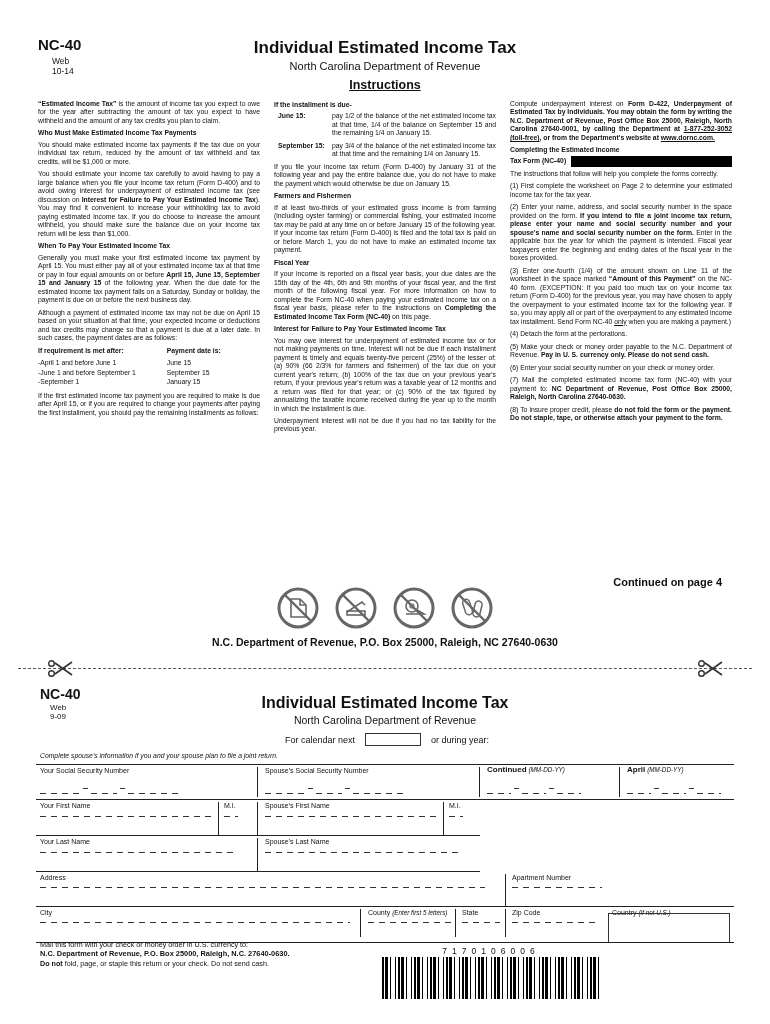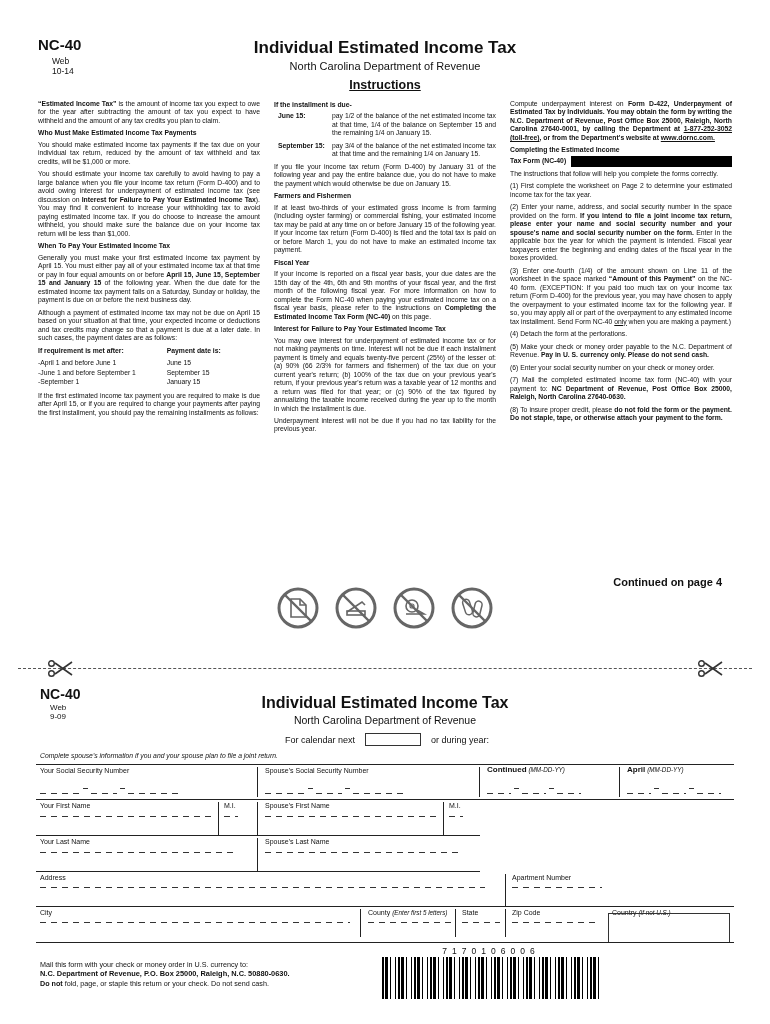--- a/index.html
+++ b/index.html
@@ -61,21 +61,21 @@
   .grp { position:absolute; display:flex; align-items:flex-end; gap:3px; }
   .dash { width:5px; height:1px; background:#333; margin-bottom:5px; }
   .paybox { position:absolute; left:484px; top:124px; width:246px; height:60px; border:1.5px solid #111; border-radius:6px; background:#fff; }
   .paytitle { text-align:center; font-size:11px; font-weight:bold; margin-top:5px; }
   .payrow { display:flex; align-items:flex-end; padding:6px 10px 0 10px; }
   .paycur { font-size:20px; font-weight:bold; line-height:20px; }
   .paycomb { flex:1; height:16px; margin:0 8px;
     background:repeating-linear-gradient(90deg,#333 0 6px,transparent 6px 11px) left bottom / 100% 1.4px no-repeat; }
   .paycents { font-size:12px; font-weight:bold; }
   .countrybox { position:absolute; left:608px; top:233px; width:122px; height:30px; border:1px solid #333; }
-  .mail { position:absolute; left:40px; top:280px; width:335px; font-size:7.2px; line-height:1.3; }
+  .mail { position:absolute; left:40px; top:260px; width:335px; font-size:7.2px; line-height:1.3; }
   .mail .m2 { font-weight:bold; font-size:7.4px; }
   .bcnum { position:absolute; left:382px; top:266px; width:218px; text-align:center; font-size:8.5px; letter-spacing:5px; }
   .barcode { position:absolute; left:382px; top:277px; width:218px; height:42px;
     background:repeating-linear-gradient(90deg,#000 0 2px,#fff 2px 3px,#000 3px 6px,#fff 6px 8px,#000 8px 9px,#fff 9px 13px,#000 13px 14px,#fff 14px 16px); }
   svg .st { stroke:#666; fill:none; }
 </style>
 </head>
 <body>
 
 <div class="page">
@@ -182,20 +182,21 @@
           </svg></span>
       <span><svg viewBox="0 0 44 44">
             <circle class="st" cx="22" cy="22" r="19" stroke-width="3"></circle>
             <rect class="st" x="14" y="13" width="7" height="16" rx="3.5" transform="rotate(-18 17.5 21)" stroke-width="1.5"></rect>
             <rect class="st" x="24" y="15" width="7" height="16" rx="3.5" transform="rotate(14 27.5 23)" stroke-width="1.5"></rect>
             <line class="st" x1="9" y1="9" x2="35" y2="35" stroke-width="2.4"></line>
           </svg></span>
     </div>
 
     <div class="cutinfo">
+      <div class="cutaddr">N.C. Department of Revenue, P.O. Box 25000, Raleigh, NC 27640-0630</div>
     </div>
 
     <div class="cutline">
       <span class="scis l"><svg viewBox="0 0 28 17">
             <line x1="26" y1="2" x2="9" y2="14" stroke="#333" stroke-width="1.6"></line>
             <line x1="26" y1="15" x2="9" y2="3" stroke="#333" stroke-width="1.6"></line>
             <circle cx="5.5" cy="3.5" r="2.8" fill="none" stroke="#333" stroke-width="1.4"></circle>
             <circle cx="5.5" cy="13.5" r="2.8" fill="none" stroke="#333" stroke-width="1.4"></circle>
           </svg></span>
       <span class="scis r"><svg viewBox="0 0 28 17">
@@ -324,20 +325,20 @@
         <span class="comb" style="width:88px;"></span>
       </div>
     <div class="countrybox"></div>
     <div class="vr" style="left:360px; top:229px; height:28px;"></div>
     <div class="vr" style="left:455px; top:229px; height:28px;"></div>
     <div class="vr" style="left:505px; top:229px; height:28px;"></div>
     <div class="rule" style="left:36px; right:36px; top:262px;"></div>
 
     <div class="mail">
       <div>Mail this form with your check or money order in U.S. currency to:</div>
-      <div class="m2">N.C. Department of Revenue, P.O. Box 25000, Raleigh, N.C. 50880-0630.</div>
+      <div class="m2">N.C. Department of Revenue, P.O. Box 25000, Raleigh, N.C. 27640-0630.</div>
       <div><span class="b">Do not</span><span> fold, page, or staple this return or your check. Do not send cash.</span></div>
     </div>
     <div class="bcnum">7170106006</div>
     <div class="barcode"></div>
   </div>
 
 </div>
 
 </body></html>

